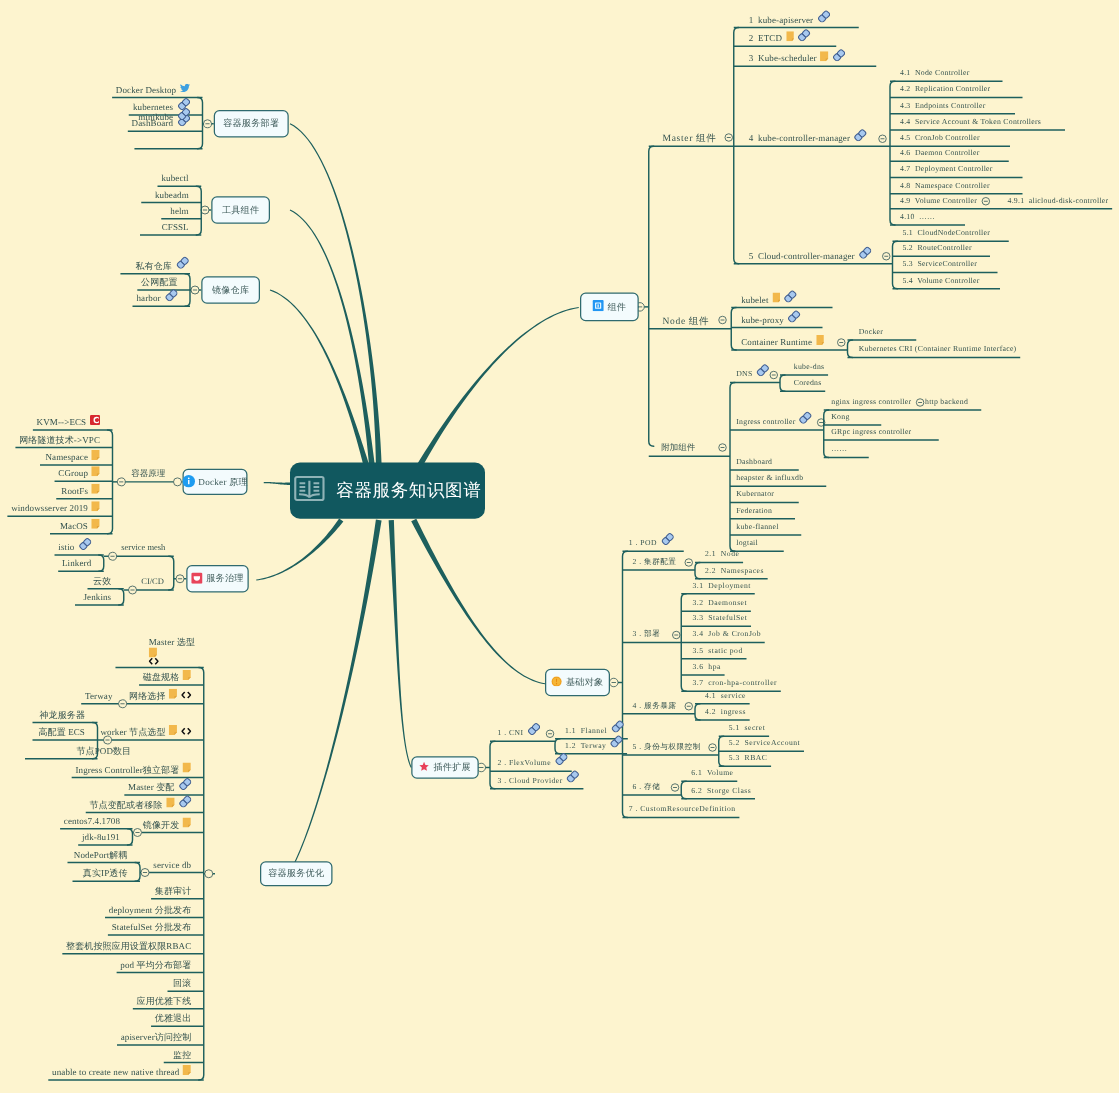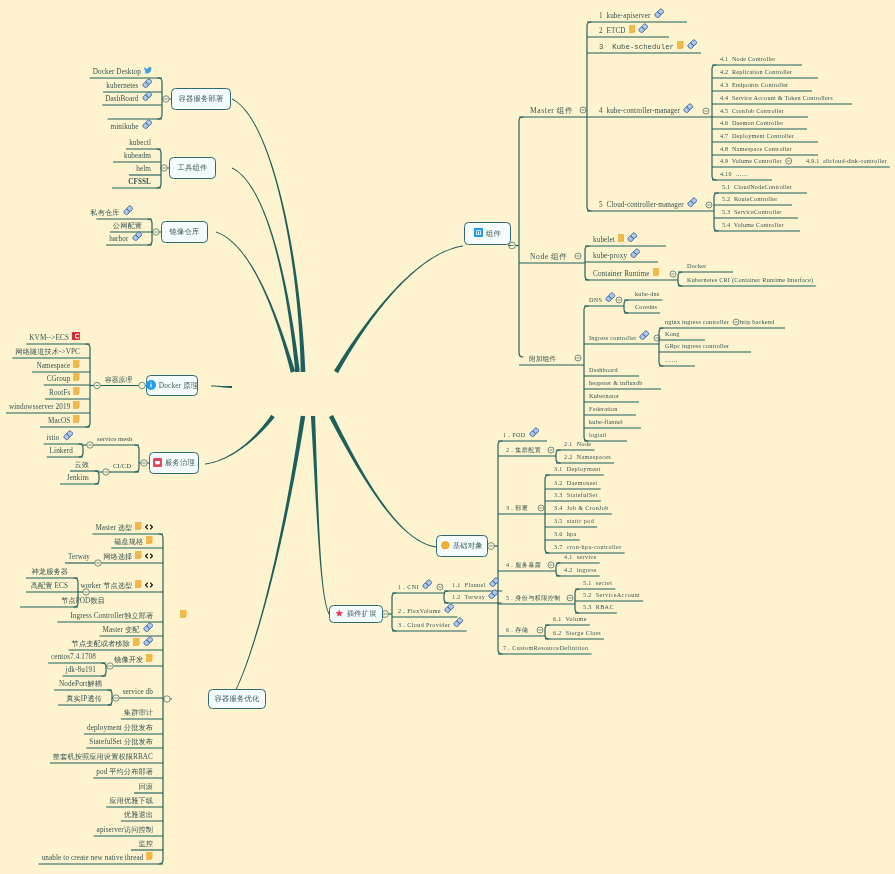--- a/index.html
+++ b/index.html
@@ -264,58 +264,69 @@
       <path d="M305.30 371.94L304.92 363.46L304.45 354.89L303.89 346.24L303.25 337.53L302.52 328.75L301.70 319.94L300.81 311.11L299.83 302.26L298.77 293.42L297.63 284.59L296.42 275.80L295.12 267.05L293.76 258.37L292.31 249.75L290.80 241.23L289.21 232.81L287.55 224.51L285.82 216.33L284.02 208.31L282.15 200.44L280.22 192.75L278.22 185.24L276.16 177.94L274.03 170.86L271.85 164.00L269.60 157.40L267.29 151.05L264.92 144.97L262.50 139.19L260.01 133.70L257.48 128.54L254.88 123.70L252.23 119.20L249.53 115.07L246.78 111.31L243.97 107.93L241.11 104.96L238.19 102.40L235.22 100.27L232.19 98.59L231.81 99.41L234.74 101.03L237.63 103.11L240.48 105.61L243.29 108.54L246.05 111.88L248.76 115.60L251.42 119.71L254.03 124.17L256.58 128.99L259.08 134.14L261.52 139.61L263.90 145.38L266.21 151.45L268.47 157.79L270.66 164.39L272.78 171.24L274.84 178.32L276.83 185.62L278.75 193.12L280.60 200.81L282.37 208.68L284.08 216.70L285.70 224.87L287.26 233.18L288.73 241.59L290.13 250.12L291.44 258.73L292.68 267.41L293.83 276.15L294.90 284.94L295.88 293.75L296.78 302.59L297.59 311.42L298.31 320.24L298.94 329.03L299.48 337.78L299.93 346.47L300.28 355.09L300.54 363.63L300.70 372.06Z" fill="#1d5f5d" stroke="none"></path>
       <path d="M299.79 371.76L299.02 365.57L298.20 359.30L297.35 352.97L296.44 346.58L295.50 340.15L294.51 333.68L293.47 327.19L292.39 320.69L291.27 314.19L290.10 307.69L288.88 301.21L287.62 294.76L286.31 288.34L284.96 281.98L283.56 275.68L282.11 269.44L280.61 263.29L279.07 257.22L277.47 251.26L275.83 245.41L274.14 239.68L272.40 234.08L270.62 228.62L268.78 223.32L266.89 218.18L264.95 213.21L262.96 208.43L260.92 203.83L258.83 199.45L256.68 195.27L254.48 191.33L252.23 187.61L249.93 184.14L247.57 180.93L245.15 177.98L242.68 175.31L240.15 172.92L237.56 170.83L234.91 169.05L232.19 167.59L231.81 168.41L234.44 169.82L237.02 171.56L239.55 173.60L242.03 175.95L244.45 178.59L246.82 181.50L249.14 184.69L251.41 188.13L253.62 191.83L255.77 195.76L257.87 199.92L259.91 204.29L261.90 208.87L263.84 213.65L265.72 218.61L267.54 223.75L269.31 229.05L271.03 234.51L272.69 240.11L274.29 245.84L275.84 251.69L277.34 257.66L278.78 263.73L280.17 269.89L281.51 276.12L282.79 282.43L284.02 288.80L285.19 295.22L286.32 301.67L287.38 308.16L288.40 314.66L289.37 321.17L290.28 327.67L291.14 334.16L291.95 340.63L292.70 347.06L293.41 353.45L294.06 359.78L294.66 366.05L295.21 372.24Z" fill="#1d5f5d" stroke="none"></path>
       <path d="M295.21 371.37L294.18 368.16L293.10 364.81L291.97 361.31L290.79 357.68L289.56 353.94L288.28 350.08L286.96 346.13L285.59 342.09L284.17 337.98L282.70 333.80L281.18 329.56L279.61 325.28L278.00 320.97L276.34 316.64L274.63 312.30L272.87 307.95L271.06 303.62L269.21 299.31L267.30 295.03L265.35 290.79L263.35 286.61L261.31 282.49L259.21 278.44L257.07 274.49L254.88 270.62L252.64 266.87L250.36 263.23L248.02 259.72L245.64 256.36L243.20 253.14L240.72 250.08L238.19 247.19L235.61 244.49L232.99 241.98L230.31 239.67L227.58 237.57L224.80 235.71L221.96 234.08L219.08 232.69L216.14 231.57L215.86 232.43L218.72 233.52L221.54 234.87L224.31 236.48L227.04 238.32L229.72 240.38L232.35 242.67L234.94 245.16L237.47 247.85L239.95 250.72L242.39 253.77L244.77 256.98L247.11 260.35L249.39 263.85L251.62 267.49L253.79 271.25L255.92 275.11L257.99 279.08L260.01 283.13L261.98 287.26L263.90 291.46L265.76 295.71L267.57 300.01L269.32 304.33L271.02 308.69L272.67 313.05L274.26 317.42L275.80 321.77L277.28 326.11L278.71 330.41L280.08 334.67L281.40 338.88L282.67 343.03L283.88 347.10L285.03 351.09L286.13 354.98L287.17 358.77L288.16 362.43L289.09 365.97L289.97 369.38L290.79 372.63Z" fill="#1d5f5d" stroke="none"></path>
       <path d="M337.99 373.16L340.61 368.47L343.27 363.81L345.98 359.18L348.74 354.57L351.54 350.00L354.38 345.47L357.25 340.98L360.17 336.53L363.12 332.14L366.10 327.80L369.12 323.53L372.17 319.32L375.24 315.18L378.35 311.12L381.48 307.13L384.63 303.23L387.81 299.42L391.01 295.70L394.22 292.07L397.46 288.55L400.70 285.14L403.97 281.83L407.24 278.64L410.53 275.57L413.82 272.63L417.12 269.81L420.43 267.13L423.74 264.59L427.05 262.19L430.36 259.93L433.67 257.83L436.98 255.88L440.28 254.10L443.57 252.47L446.85 251.02L450.12 249.74L453.38 248.64L456.63 247.72L459.85 246.99L463.06 246.45L462.94 245.55L459.68 246.11L456.40 246.85L453.11 247.77L449.81 248.88L446.50 250.17L443.17 251.62L439.84 253.24L436.50 255.03L433.15 256.97L429.80 259.07L426.44 261.31L423.08 263.70L419.72 266.23L416.36 268.89L413.00 271.68L409.65 274.60L406.30 277.64L402.96 280.80L399.62 284.07L396.29 287.45L392.98 290.93L389.68 294.51L386.39 298.19L383.11 301.95L379.85 305.81L376.61 309.74L373.39 313.75L370.19 317.83L367.02 321.98L363.87 326.20L360.74 330.47L357.64 334.80L354.57 339.17L351.53 343.60L348.52 348.06L345.55 352.56L342.61 357.10L339.70 361.66L336.84 366.24L334.01 370.84Z" fill="#1d5f5d" stroke="none"></path>
       <path d="M232.00 386.00L231.27 386.03L230.55 386.05L229.86 386.07L229.19 386.08L228.54 386.09L227.90 386.10L227.28 386.10L226.68 386.10L226.09 386.10L225.52 386.09L224.96 386.08L224.42 386.07L223.89 386.06L223.36 386.04L222.85 386.02L222.35 386.00L221.86 385.98L221.37 385.96L220.89 385.93L220.42 385.91L219.96 385.88L219.49 385.85L219.04 385.83L218.58 385.80L218.13 385.77L217.67 385.74L217.22 385.72L216.77 385.69L216.32 385.66L215.86 385.64L215.40 385.62L214.94 385.59L214.47 385.57L214.00 385.56L213.52 385.54L213.03 385.53L212.54 385.52L212.04 385.51L211.52 385.50L211.00 385.50L211.00 386.50L211.52 386.50L212.02 386.51L212.52 386.52L213.01 386.53L213.48 386.55L213.96 386.57L214.42 386.59L214.89 386.61L215.34 386.64L215.80 386.67L216.25 386.71L216.70 386.74L217.14 386.78L217.59 386.82L218.04 386.86L218.49 386.91L218.95 386.95L219.40 387.00L219.86 387.04L220.33 387.09L220.80 387.14L221.28 387.19L221.76 387.24L222.26 387.29L222.76 387.34L223.27 387.39L223.80 387.45L224.34 387.50L224.88 387.54L225.45 387.59L226.02 387.64L226.62 387.69L227.22 387.73L227.85 387.78L228.49 387.82L229.15 387.86L229.83 387.90L230.53 387.93L231.26 387.97L232.00 388.00Z" fill="#1d5f5d" stroke="none"></path>
       <path d="M271.31 414.75L269.90 416.79L268.46 418.80L267.00 420.78L265.53 422.72L264.03 424.62L262.51 426.48L260.98 428.31L259.42 430.10L257.85 431.85L256.27 433.57L254.67 435.24L253.05 436.87L251.42 438.46L249.78 440.01L248.12 441.51L246.45 442.97L244.78 444.39L243.09 445.77L241.39 447.10L239.68 448.38L237.97 449.61L236.25 450.80L234.52 451.95L232.79 453.04L231.05 454.09L229.31 455.08L227.56 456.03L225.81 456.92L224.06 457.77L222.31 458.56L220.56 459.30L218.81 459.99L217.07 460.63L215.32 461.21L213.58 461.74L211.84 462.21L210.11 462.63L208.38 463.00L206.66 463.30L204.94 463.55L205.06 464.45L206.80 464.19L208.55 463.88L210.30 463.52L212.07 463.10L213.83 462.63L215.60 462.10L217.38 461.53L219.15 460.90L220.93 460.23L222.72 459.50L224.50 458.72L226.29 457.90L228.08 457.03L229.86 456.11L231.65 455.14L233.44 454.13L235.22 453.07L237.01 451.96L238.79 450.82L240.57 449.62L242.34 448.38L244.11 447.10L245.88 445.78L247.64 444.42L249.40 443.01L251.15 441.56L252.89 440.07L254.63 438.55L256.36 436.98L258.08 435.37L259.79 433.72L261.49 432.04L263.18 430.32L264.86 428.56L266.53 426.76L268.19 424.93L269.83 423.06L271.46 421.16L273.08 419.22L274.69 417.25Z" fill="#1d5f5d" stroke="none"></path>
       <path d="M328.95 417.04L332.11 423.01L335.23 428.84L338.32 434.54L341.37 440.10L344.39 445.53L347.38 450.83L350.34 455.98L353.26 461.01L356.15 465.89L359.02 470.64L361.85 475.25L364.66 479.72L367.44 484.05L370.20 488.25L372.93 492.31L375.64 496.22L378.32 500.00L380.98 503.64L383.62 507.14L386.24 510.49L388.84 513.71L391.43 516.78L393.99 519.71L396.54 522.50L399.08 525.15L401.59 527.65L404.10 530.01L406.59 532.22L409.08 534.30L411.55 536.22L414.01 538.01L416.46 539.64L418.91 541.13L421.35 542.48L423.79 543.68L426.22 544.73L428.65 545.63L431.08 546.39L433.50 546.99L435.93 547.44L436.07 546.56L433.70 546.11L431.32 545.52L428.94 544.77L426.56 543.88L424.18 542.84L421.79 541.65L419.39 540.31L416.99 538.82L414.59 537.19L412.17 535.40L409.75 533.47L407.32 531.39L404.88 529.17L402.43 526.79L399.98 524.28L397.51 521.61L395.03 518.80L392.53 515.85L390.03 512.75L387.51 509.51L384.97 506.12L382.42 502.59L379.86 498.92L377.28 495.10L374.68 491.15L372.06 487.05L369.42 482.81L366.77 478.42L364.09 473.90L361.39 469.24L358.67 464.43L355.92 459.49L353.16 454.41L350.37 449.19L347.55 443.83L344.70 438.33L341.83 432.69L338.94 426.92L336.01 421.01L333.05 414.96Z" fill="#1d5f5d" stroke="none"></path>
       <path d="M310.90 416.10L311.37 423.84L311.82 431.48L312.26 439.00L312.69 446.41L313.11 453.70L313.52 460.88L313.91 467.93L314.31 474.86L314.69 481.67L315.07 488.34L315.44 494.88L315.81 501.29L316.18 507.55L316.54 513.68L316.90 519.66L317.27 525.49L317.63 531.17L318.00 536.71L318.37 542.08L318.74 547.30L319.12 552.36L319.50 557.25L319.89 561.98L320.29 566.53L320.70 570.92L321.11 575.13L321.54 579.16L321.98 583.01L322.43 586.68L322.90 590.16L323.38 593.46L323.88 596.56L324.40 599.47L324.93 602.18L325.48 604.69L326.06 607.01L326.65 609.11L327.28 611.02L327.92 612.71L328.60 614.20L329.40 613.80L328.75 612.37L328.13 610.72L327.52 608.85L326.94 606.77L326.38 604.49L325.85 601.99L325.33 599.30L324.84 596.40L324.36 593.31L323.91 590.03L323.48 586.55L323.06 582.89L322.66 579.04L322.27 575.02L321.91 570.81L321.55 566.43L321.21 561.87L320.88 557.15L320.57 552.26L320.26 547.20L319.97 541.98L319.68 536.61L319.40 531.07L319.13 525.39L318.87 519.55L318.61 513.57L318.36 507.44L318.11 501.17L317.86 494.77L317.62 488.22L317.38 481.54L317.13 474.74L316.89 467.80L316.65 460.74L316.40 453.55L316.15 446.25L315.90 438.83L315.64 431.30L315.37 423.65L315.10 415.90Z" fill="#1d5f5d" stroke="none"></path>
       <path d="M300.73 415.65L299.17 426.39L297.58 436.99L295.95 447.45L294.29 457.76L292.60 467.92L290.89 477.92L289.15 487.77L287.38 497.46L285.60 506.98L283.79 516.33L281.97 525.51L280.13 534.51L278.28 543.33L276.41 551.97L274.54 560.41L272.66 568.67L270.77 576.72L268.88 584.58L266.99 592.23L265.10 599.67L263.21 606.90L261.33 613.92L259.45 620.71L257.59 627.28L255.73 633.62L253.89 639.73L252.06 645.61L250.25 651.24L248.46 656.64L246.69 661.78L244.94 666.67L243.22 671.31L241.52 675.69L239.86 679.81L238.22 683.66L236.62 687.24L235.06 690.54L233.54 693.57L232.05 696.31L230.62 698.77L231.38 699.23L232.84 696.75L234.34 693.99L235.88 690.94L237.45 687.62L239.07 684.03L240.72 680.17L242.41 676.05L244.13 671.66L245.88 667.02L247.66 662.13L249.47 656.98L251.30 651.59L253.15 645.96L255.03 640.09L256.93 633.98L258.84 627.65L260.78 621.09L262.72 614.30L264.68 607.30L266.65 600.08L268.63 592.65L270.61 585.01L272.60 577.17L274.59 569.13L276.58 560.89L278.57 552.46L280.56 543.84L282.55 535.03L284.52 526.05L286.49 516.88L288.45 507.55L290.39 498.04L292.32 488.37L294.24 478.54L296.13 468.55L298.01 458.40L299.86 448.10L301.69 437.66L303.50 427.07L305.27 416.35Z" fill="#1d5f5d" stroke="none"></path>
     </svg>
+<div id="rootnode" style="left: 232px; top: 370px; width: 156px; height: 45px;">
+      <span><svg width="25" height="22" viewBox="0 0 25 22">
+          <g fill="none" stroke="#8fb3b7" stroke-width="1.7">
+    <rect x="1.2" y="1.6" width="22.6" height="18.4" rx="1.4"></rect>
+    <path d="M12.5 4.6v13.2"></path>
+    <path d="M4.6 6.6h4.6M4.6 9.6h4.6M4.6 12.6h4.6M15.8 6.6h4.6M15.8 9.6h4.6M15.8 12.6h4.6"></path>
+    <path d="M12.5 17.8c-1.6-2.2-4.3-2.4-8.3-2.4M12.5 17.8c1.6-2.2 4.3-2.4 8.3-2.4"></path>
+          </g>
+        </svg></span>
+      <span>容器服务知识图谱</span>
+    </div>
     <div class="box" style="left: 171px; top: 88px; width: 60px; height: 22px;">
       <span>容器服务部署</span>
     </div>
     <div class="lbl s1" style="right: 743px; bottom: 797.6px;"><span>Docker Desktop</span><span class="ic"><svg width="8" height="7" viewBox="0 0 16 14">
           <path d="M16 1.7a6.5 6.5 0 0 1-1.9.5A3.3 3.3 0 0 0 15.5.4a6.6 6.6 0 0 1-2.1.8A3.3 3.3 0 0 0 7.8 4a9.3 9.3 0 0 1-6.8-3.4 3.3 3.3 0 0 0 1 4.4A3.3 3.3 0 0 1 .5 4.6v.04a3.3 3.3 0 0 0 2.6 3.2 3.3 3.3 0 0 1-1.5.06 3.3 3.3 0 0 0 3.1 2.3A6.6 6.6 0 0 1 0 11.6a9.3 9.3 0 0 0 5 1.5c6 0 9.3-5 9.3-9.3v-.4A6.7 6.7 0 0 0 16 1.7z" fill="#3da0e0"></path>
         </svg></span></div>
     <div class="lbl s1" style="right: 743px; bottom: 783.6px;"><span>kubernetes</span><span class="ic"><svg width="10.5" height="10.5" viewBox="0 0 20 20">
           <g transform="rotate(-45 10 10)">
        <rect x="1.0" y="5.3" width="9.6" height="9.4" rx="3.4" fill="#a8c9ef" stroke="#415f91" stroke-width="1.6"></rect>
        <rect x="9.4" y="5.3" width="9.6" height="9.4" rx="3.4" fill="#a8c9ef" stroke="#415f91" stroke-width="1.6"></rect>
        <path d="M10 7.2v5.6" stroke="#415f91" stroke-width="1.3"></path>
           </g>
         </svg></span></div>
     <div class="lbl s1" style="right: 743px; bottom: 770.6px;"><span>DashBoard</span><span class="ic"><svg width="10.5" height="10.5" viewBox="0 0 20 20">
           <g transform="rotate(-45 10 10)">
        <rect x="1.0" y="5.3" width="9.6" height="9.4" rx="3.4" fill="#a8c9ef" stroke="#415f91" stroke-width="1.6"></rect>
        <rect x="9.4" y="5.3" width="9.6" height="9.4" rx="3.4" fill="#a8c9ef" stroke="#415f91" stroke-width="1.6"></rect>
        <path d="M10 7.2v5.6" stroke="#415f91" stroke-width="1.3"></path>
           </g>
         </svg></span></div>
-    <div class="lbl s1" style="right: 743px; bottom: 743px;"><span>minikube</span><span class="ic"><svg width="10.5" height="10.5" viewBox="0 0 20 20">
+    <div class="lbl s1" style="right: 743px; bottom: 776px;"><span>minikube</span><span class="ic"><svg width="10.5" height="10.5" viewBox="0 0 20 20">
           <g transform="rotate(-45 10 10)">
        <rect x="1.0" y="5.3" width="9.6" height="9.4" rx="3.4" fill="#a8c9ef" stroke="#415f91" stroke-width="1.6"></rect>
        <rect x="9.4" y="5.3" width="9.6" height="9.4" rx="3.4" fill="#a8c9ef" stroke="#415f91" stroke-width="1.6"></rect>
        <path d="M10 7.2v5.6" stroke="#415f91" stroke-width="1.3"></path>
           </g>
         </svg></span></div>
     <div class="box" style="left: 169px; top: 157px; width: 47px; height: 22px;">
       <span>工具组件</span>
     </div>
     <div class="lbl s1" style="right: 744px; bottom: 726.6px;"><span>kubectl</span></div>
     <div class="lbl s1" style="right: 744px; bottom: 713.6px; margin-top: 28px;"><span>kubeadm</span></div>
     <div class="lbl s1" style="right: 744px; bottom: 700.6px;"><span>helm</span></div>
-    <div class="lbl s1" style="right: 744px; bottom: 687.6px; font-weight: bold;"><span>CFSSL</span></div>
+    <div class="lbl s1" style="right: 744px; bottom: 687.6px;"><span>CFSSL</span></div>
     <div class="box" style="left: 161px; top: 221px; width: 47px; height: 22px;">
       <span>镜像仓库</span>
     </div>
-    <div class="lbl s1" style="right: 762px; bottom: 656.6px;"><span>私有仓库</span><span class="ic"><svg width="10.5" height="10.5" viewBox="0 0 20 20">
+    <div class="lbl s1" style="right: 744px; bottom: 656.6px;"><span>私有仓库</span><span class="ic"><svg width="10.5" height="10.5" viewBox="0 0 20 20">
           <g transform="rotate(-45 10 10)">
        <rect x="1.0" y="5.3" width="9.6" height="9.4" rx="3.4" fill="#a8c9ef" stroke="#415f91" stroke-width="1.6"></rect>
        <rect x="9.4" y="5.3" width="9.6" height="9.4" rx="3.4" fill="#a8c9ef" stroke="#415f91" stroke-width="1.6"></rect>
        <path d="M10 7.2v5.6" stroke="#415f91" stroke-width="1.3"></path>
           </g>
         </svg></span></div>
     <div class="lbl s1" style="right: 753px; bottom: 643.6px;"><span>公网配置</span></div>
     <div class="lbl s1" style="right: 753px; bottom: 630.6px;"><span>harbor</span><span class="ic"><svg width="10.5" height="10.5" viewBox="0 0 20 20">
           <g transform="rotate(-45 10 10)">
        <rect x="1.0" y="5.3" width="9.6" height="9.4" rx="3.4" fill="#a8c9ef" stroke="#415f91" stroke-width="1.6"></rect>
@@ -372,21 +383,21 @@
        <path d="M10 7.2v5.6" stroke="#415f91" stroke-width="1.3"></path>
           </g>
         </svg></span></div>
     <div class="lbl s1" style="right: 822px; bottom: 418.6px;"><span>Linkerd</span></div>
     <div class="lbl" style="left: 113px; bottom: 403.6px;"><span>CI/CD</span></div>
     <div class="lbl s1" style="right: 806px; bottom: 404.6px;"><span>云效</span></div>
     <div class="lbl s1" style="right: 806px; bottom: 391.6px;"><span>Jenkins</span></div>
     <div class="box" style="left: 172px; top: 689px; width: 58px; height: 20px; margin-left: 36px;">
       <span>容器服务优化</span>
     </div>
-    <div class="lbl s1" style="right: 742px; bottom: 341.6px;"><span>Master 选型</span><span class="ic"><svg width="6.6" height="8" viewBox="0 0 13 16">
+    <div class="lbl s1" style="right: 742px; bottom: 341.6px; flex-direction: column;"><span>Master 选型</span><span class="ic"><svg width="6.6" height="8" viewBox="0 0 13 16">
           <path d="M0 0h13v11.4L9 16H0z" fill="#f2b84b"></path>
           <path d="M13 11.4H9V16z" fill="#e0a33a"></path>
         </svg></span><span class="ic"><svg width="8" height="6" viewBox="0 0 16 12">
           <path d="M5.6 1.2 1.2 6l4.4 4.8" stroke="#111" stroke-width="2.4" fill="none"></path>
           <path d="M10.4 1.2 14.8 6l-4.4 4.8" stroke="#111" stroke-width="2.4" fill="none"></path>
         </svg></span></div>
     <div class="lbl s1" style="right: 742px; bottom: 327.6px;"><span>磁盘规格</span><span class="ic"><svg width="6.6" height="8" viewBox="0 0 13 16">
           <path d="M0 0h13v11.4L9 16H0z" fill="#f2b84b"></path>
           <path d="M13 11.4H9V16z" fill="#e0a33a"></path>
         </svg></span></div>
@@ -401,21 +412,21 @@
     <div class="lbl s1" style="right: 742px; bottom: 283.6px;"><span>worker 节点选型</span><span class="ic"><svg width="6.6" height="8" viewBox="0 0 13 16">
           <path d="M0 0h13v11.4L9 16H0z" fill="#f2b84b"></path>
           <path d="M13 11.4H9V16z" fill="#e0a33a"></path>
         </svg></span><span class="ic"><svg width="8" height="6" viewBox="0 0 16 12">
           <path d="M5.6 1.2 1.2 6l4.4 4.8" stroke="#111" stroke-width="2.4" fill="none"></path>
           <path d="M10.4 1.2 14.8 6l-4.4 4.8" stroke="#111" stroke-width="2.4" fill="none"></path>
         </svg></span></div>
     <div class="lbl s1" style="right: 827px; bottom: 297.6px;"><span>神龙服务器</span></div>
     <div class="lbl s1" style="right: 827px; bottom: 283.6px;"><span>高配置 ECS</span></div>
     <div class="lbl s1" style="right: 790px; bottom: 268.6px;"><span>节点POD数目</span></div>
-    <div class="lbl s1" style="right: 708px; bottom: 253.6px; gap: 24px;"><span>Ingress Controller独立部署</span><span class="ic"><svg width="6.6" height="8" viewBox="0 0 13 16">
+    <div class="lbl s1" style="right: 742px; bottom: 253.6px;"><span>Ingress Controller独立部署</span><span class="ic"><svg width="6.6" height="8" viewBox="0 0 13 16">
           <path d="M0 0h13v11.4L9 16H0z" fill="#f2b84b"></path>
           <path d="M13 11.4H9V16z" fill="#e0a33a"></path>
         </svg></span></div>
     <div class="lbl s1" style="right: 742px; bottom: 239.6px;"><span>Master 变配</span><span class="ic"><svg width="10.5" height="10.5" viewBox="0 0 20 20">
           <g transform="rotate(-45 10 10)">
        <rect x="1.0" y="5.3" width="9.6" height="9.4" rx="3.4" fill="#a8c9ef" stroke="#415f91" stroke-width="1.6"></rect>
        <rect x="9.4" y="5.3" width="9.6" height="9.4" rx="3.4" fill="#a8c9ef" stroke="#415f91" stroke-width="1.6"></rect>
        <path d="M10 7.2v5.6" stroke="#415f91" stroke-width="1.3"></path>
           </g>
         </svg></span></div>
@@ -445,21 +456,21 @@
     <div class="lbl s1" style="right: 742px; bottom: 97.6px;"><span>pod 平均分布部署</span></div>
     <div class="lbl s1" style="right: 742px; bottom: 82.6px;"><span>回滚</span></div>
     <div class="lbl s1" style="right: 742px; bottom: 68.6px;"><span>应用优雅下线</span></div>
     <div class="lbl s1" style="right: 742px; bottom: 54.6px;"><span>优雅退出</span></div>
     <div class="lbl s1" style="right: 742px; bottom: 39.6px;"><span>apiserver访问控制</span></div>
     <div class="lbl s1" style="right: 742px; bottom: 25.6px;"><span>监控</span></div>
     <div class="lbl s1" style="right: 742px; bottom: 11.6px;"><span>unable to create new native thread</span><span class="ic"><svg width="6.6" height="8" viewBox="0 0 13 16">
           <path d="M0 0h13v11.4L9 16H0z" fill="#f2b84b"></path>
           <path d="M13 11.4H9V16z" fill="#e0a33a"></path>
         </svg></span></div>
-    <div class="box" style="left: 464px; top: 222px; width: 47px; height: 23px;">
+    <div class="box" style="left: 464px; top: 234px; width: 47px; height: 23px;">
       <span class="bi"><svg width="9" height="9" viewBox="0 0 16 16">
           <rect width="16" height="16" rx="1.6" fill="#2196f3"></rect>
           <rect x="3.6" y="3.4" width="8.8" height="9.2" rx="1" fill="#e8f7ff"></rect>
           <rect x="5.3" y="5" width="5.4" height="6" rx=".6" fill="#2196f3"></rect>
           <rect x="7.1" y="6.2" width="1.8" height="4.6" fill="#e8f7ff"></rect>
         </svg></span>
       <span>组件</span>
     </div>
     <div class="lbl bold" style="left: 530px; bottom: 759.5px;"><span>Master 组件</span></div>
     <div class="lbl s1" style="left: 599px; bottom: 853.6px;"><span>1  kube-apiserver</span><span class="ic"><svg width="10.5" height="10.5" viewBox="0 0 20 20">
@@ -472,21 +483,21 @@
     <div class="lbl s1" style="left: 599px; bottom: 838.6px;"><span>2  ETCD</span><span class="ic"><svg width="6.6" height="8" viewBox="0 0 13 16">
           <path d="M0 0h13v11.4L9 16H0z" fill="#f2b84b"></path>
           <path d="M13 11.4H9V16z" fill="#e0a33a"></path>
         </svg></span><span class="ic"><svg width="10.5" height="10.5" viewBox="0 0 20 20">
           <g transform="rotate(-45 10 10)">
        <rect x="1.0" y="5.3" width="9.6" height="9.4" rx="3.4" fill="#a8c9ef" stroke="#415f91" stroke-width="1.6"></rect>
        <rect x="9.4" y="5.3" width="9.6" height="9.4" rx="3.4" fill="#a8c9ef" stroke="#415f91" stroke-width="1.6"></rect>
        <path d="M10 7.2v5.6" stroke="#415f91" stroke-width="1.3"></path>
           </g>
         </svg></span></div>
-    <div class="lbl s1" style="left: 599px; bottom: 822.6px; font-family: Liberation Mono, monospace;"><span>3  Kube-scheduler</span><span class="ic"><svg width="6.6" height="8" viewBox="0 0 13 16">
+    <div class="lbl s1" style="left: 599px; bottom: 822.6px;"><span>3  Kube-scheduler</span><span class="ic"><svg width="6.6" height="8" viewBox="0 0 13 16">
           <path d="M0 0h13v11.4L9 16H0z" fill="#f2b84b"></path>
           <path d="M13 11.4H9V16z" fill="#e0a33a"></path>
         </svg></span><span class="ic"><svg width="10.5" height="10.5" viewBox="0 0 20 20">
           <g transform="rotate(-45 10 10)">
        <rect x="1.0" y="5.3" width="9.6" height="9.4" rx="3.4" fill="#a8c9ef" stroke="#415f91" stroke-width="1.6"></rect>
        <rect x="9.4" y="5.3" width="9.6" height="9.4" rx="3.4" fill="#a8c9ef" stroke="#415f91" stroke-width="1.6"></rect>
        <path d="M10 7.2v5.6" stroke="#415f91" stroke-width="1.3"></path>
           </g>
         </svg></span></div>
     <div class="lbl s1" style="left: 599px; bottom: 758.6px;"><span>4  kube-controller-manager</span><span class="ic"><svg width="10.5" height="10.5" viewBox="0 0 20 20">

